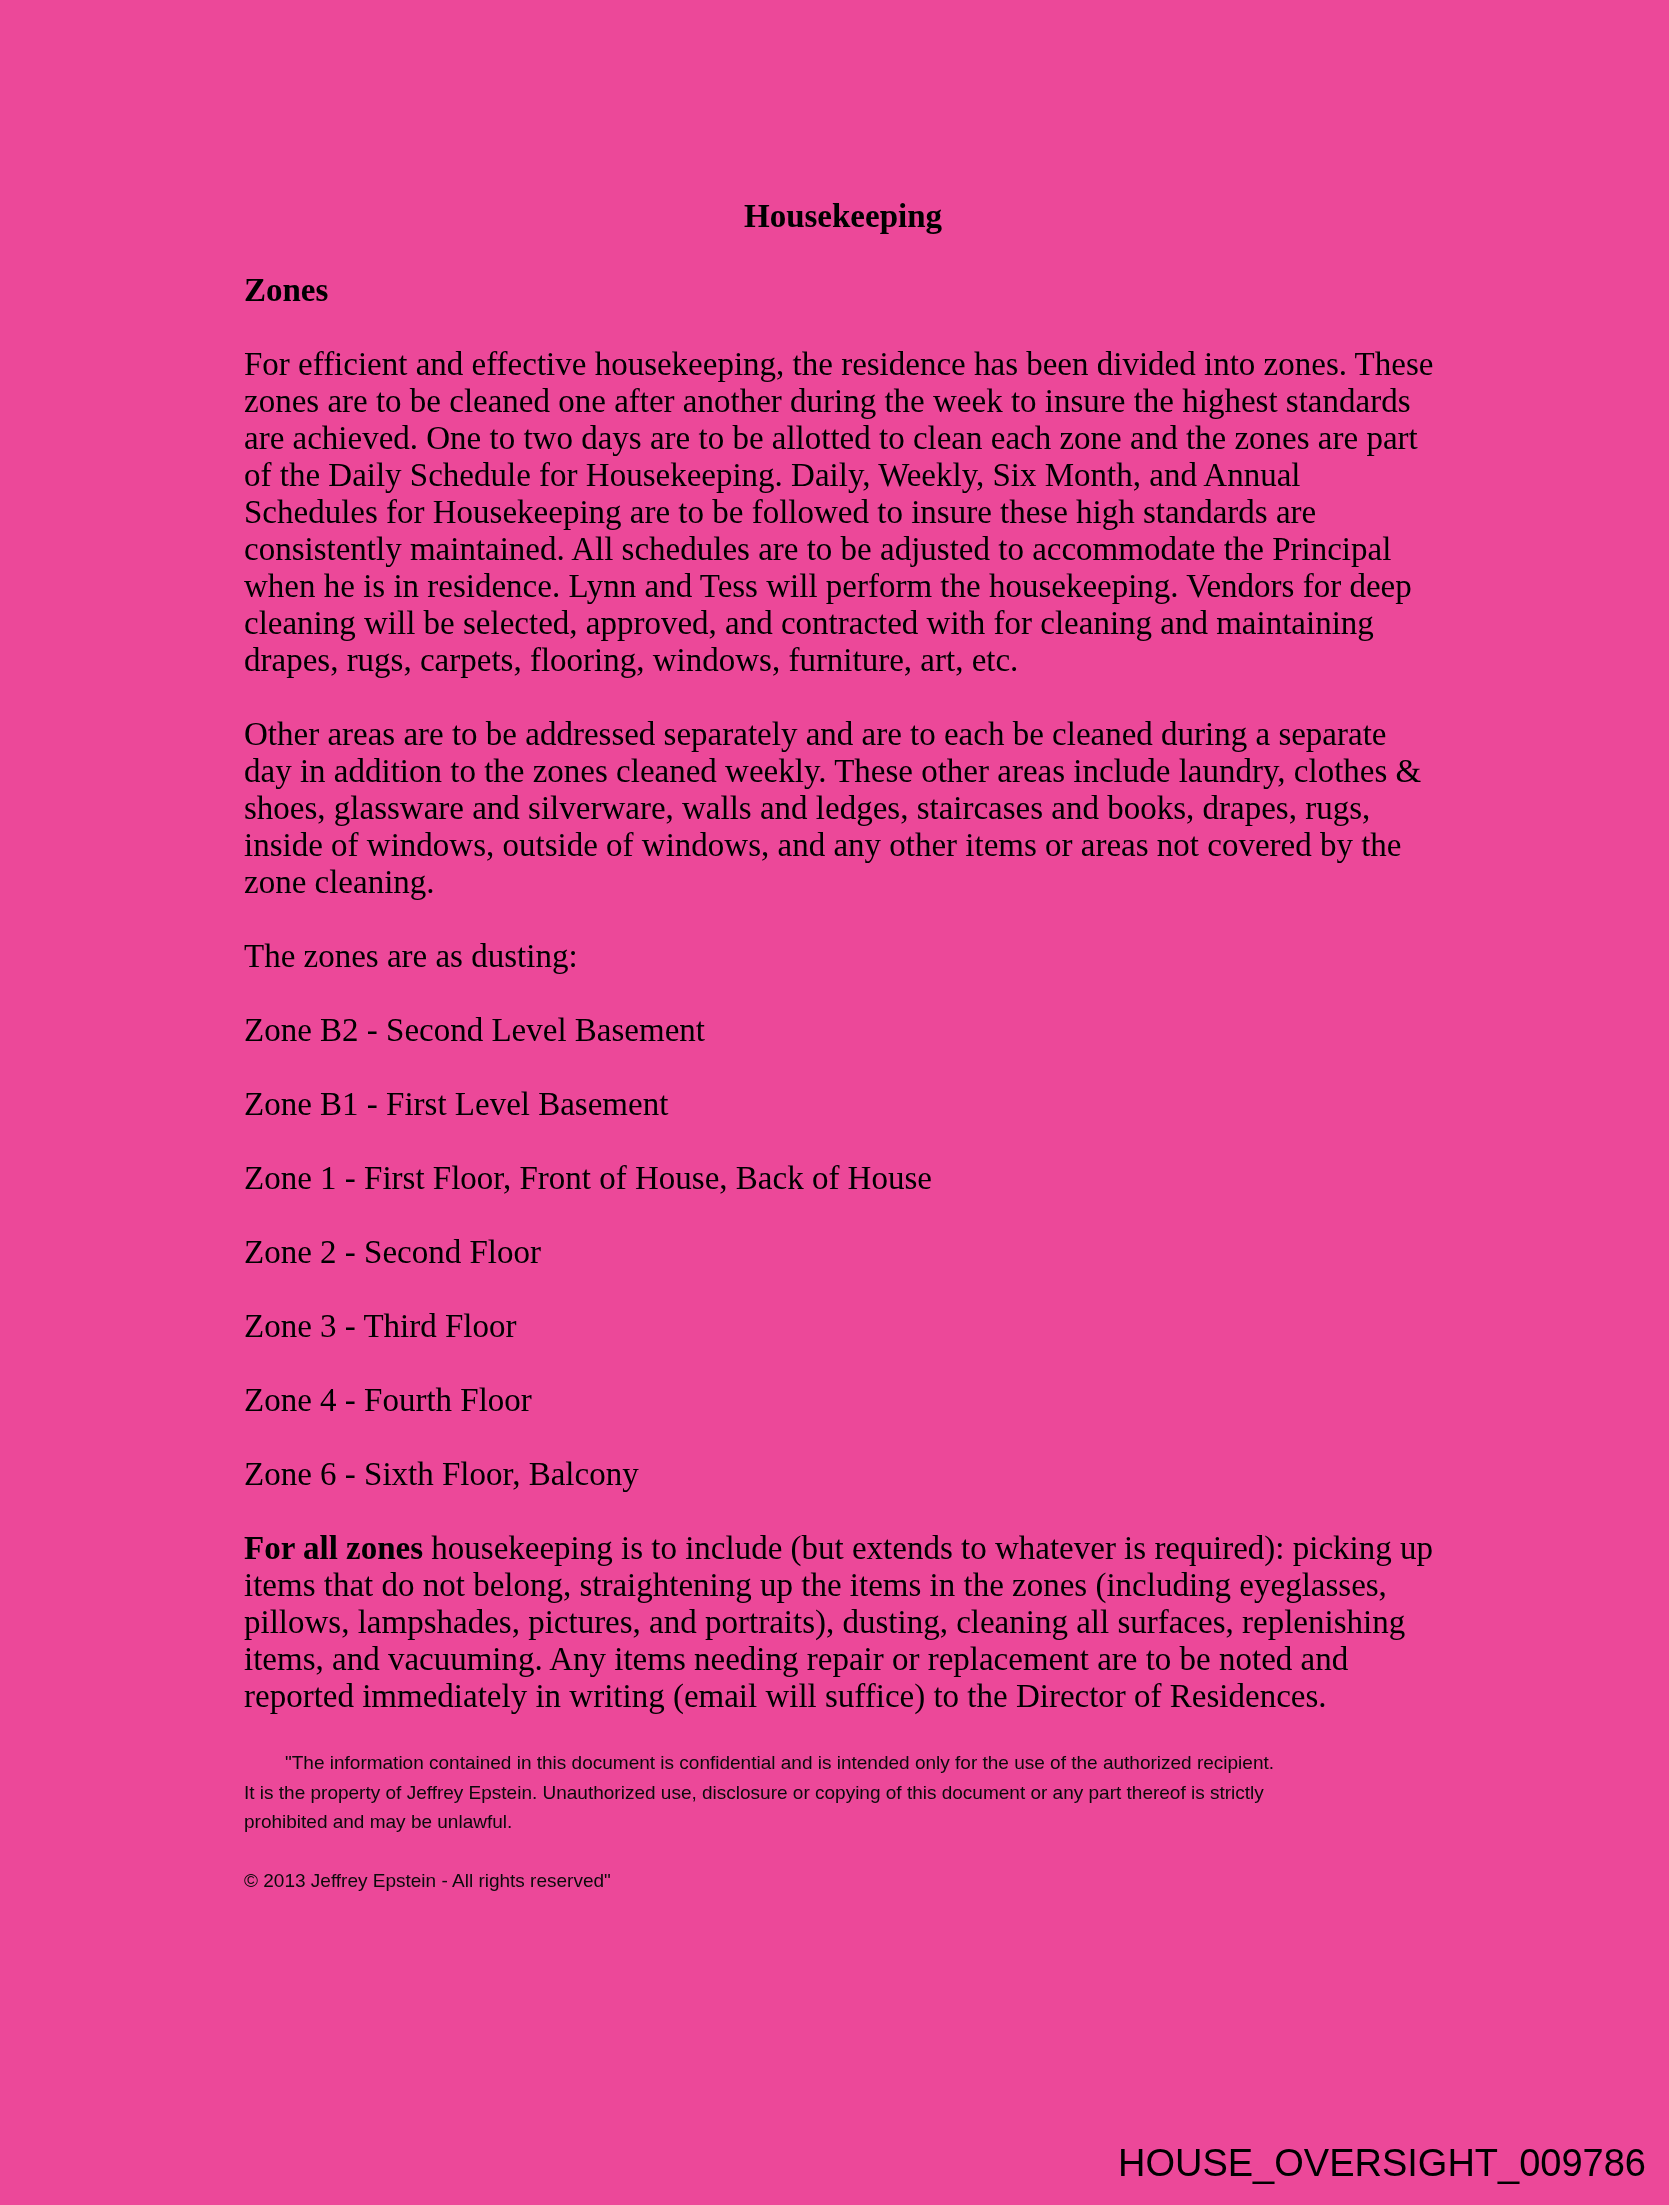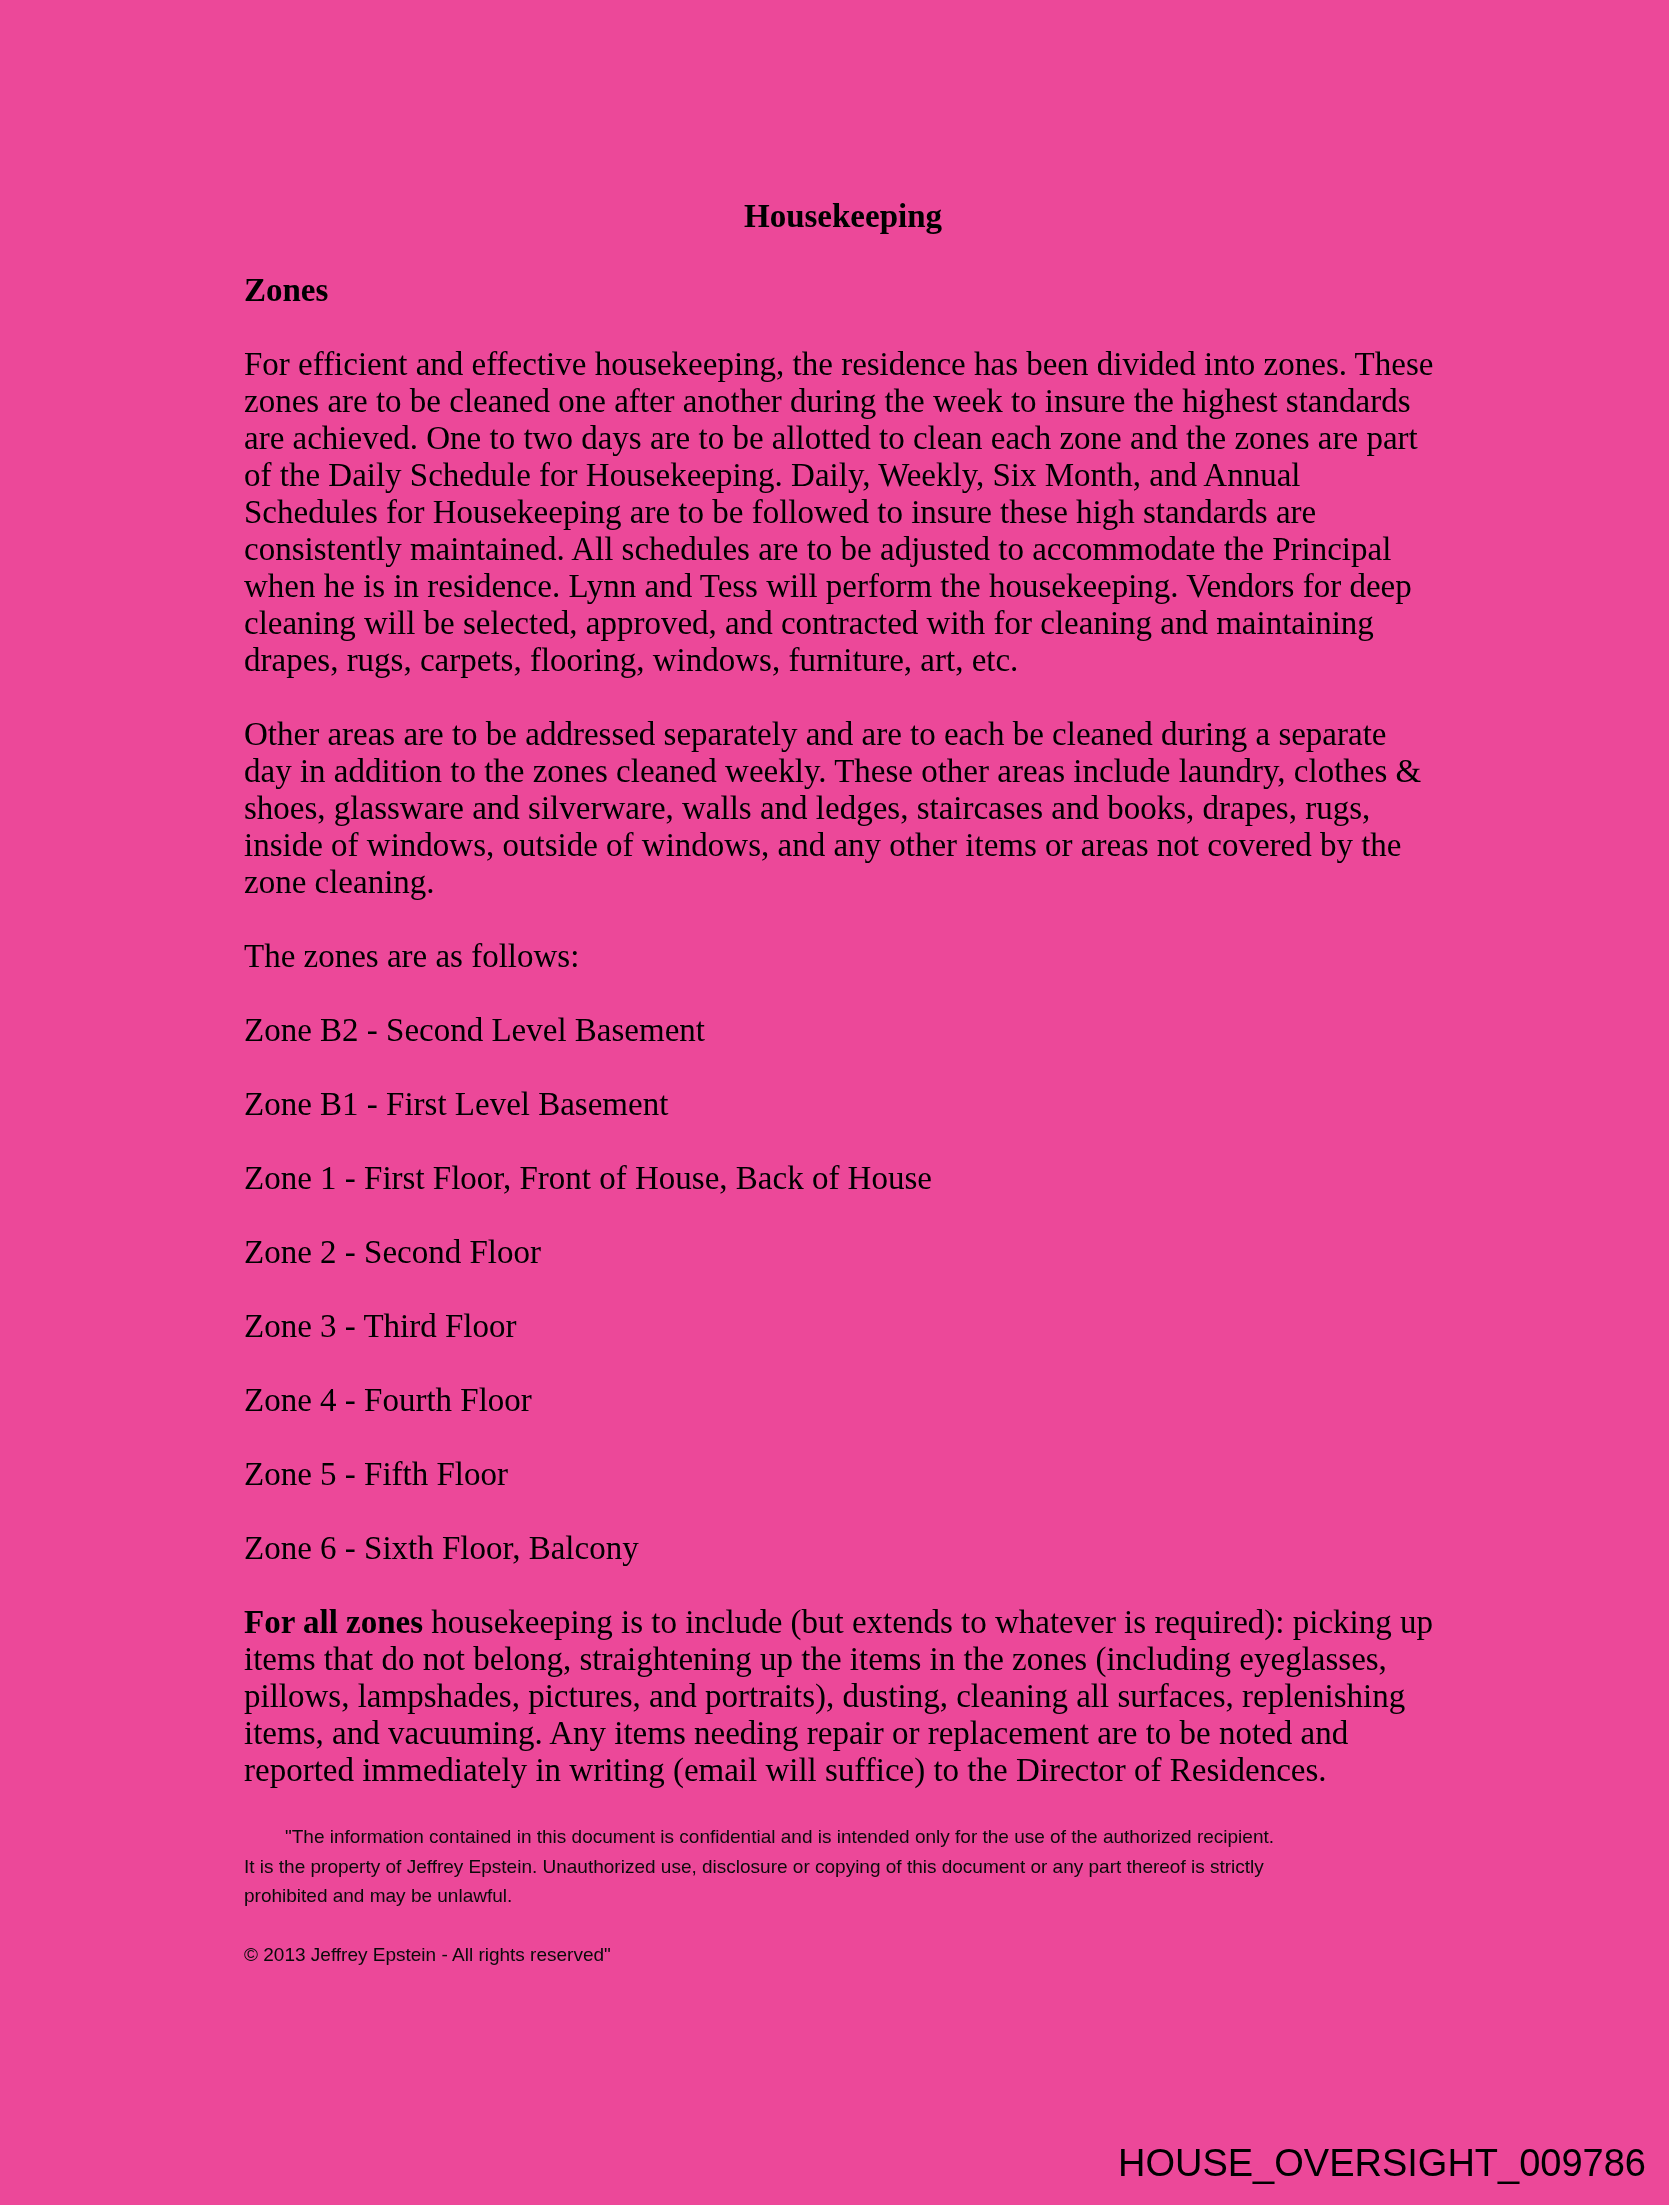--- a/index.html
+++ b/index.html
@@ -58,30 +58,29 @@
   <div class="content">
 
     <div class="doc-title">Housekeeping</div>
 
     <div class="section-heading">Zones</div>
 
     <p class="para">For efficient and effective housekeeping, the residence has been divided into zones. These zones are to be cleaned one after another during the week to insure the highest standards are achieved. One to two days are to be allotted to clean each zone and the zones are part of the Daily Schedule for Housekeeping. Daily, Weekly, Six Month, and Annual Schedules for Housekeeping are to be followed to insure these high standards are consistently maintained. All schedules are to be adjusted to accommodate the Principal when he is in residence. Lynn and Tess will perform the housekeeping. Vendors for deep cleaning will be selected, approved, and contracted with for cleaning and maintaining drapes, rugs, carpets, flooring, windows, furniture, art, etc.</p>
 
     <p class="para">Other areas are to be addressed separately and are to each be cleaned during a separate day in addition to the zones cleaned weekly. These other areas include laundry, clothes &amp; shoes, glassware and silverware, walls and ledges, staircases and books, drapes, rugs, inside of windows, outside of windows, and any other items or areas not covered by the zone cleaning.</p>
 
-    <p class="para">The zones are as follows:</p>
+    <p class="para">The zones are as dusting:</p>
 
     <div>
       <div class="zone-line">Zone B2 - Second Level Basement</div>
       <div class="zone-line">Zone B1 - First Level Basement</div>
       <div class="zone-line">Zone 1 - First Floor, Front of House, Back of House</div>
       <div class="zone-line">Zone 2 - Second Floor</div>
       <div class="zone-line">Zone 3 - Third Floor</div>
       <div class="zone-line">Zone 4 - Fourth Floor</div>
-      <div class="zone-line">Zone 5 - Fifth Floor</div>
       <div class="zone-line">Zone 6 - Sixth Floor, Balcony</div>
     </div>
 
     <p class="para"><span class="lead-bold">For all zones</span><span> housekeeping is to include (but extends to whatever is required): picking up items that do not belong, straightening up the items in the zones (including eyeglasses, pillows, lampshades, pictures, and portraits), dusting, cleaning all surfaces, replenishing items, and vacuuming. Any items needing repair or replacement are to be noted and reported immediately in writing (email will suffice) to the Director of Residences.</span></p>
 
     <div class="footer">
       <div class="line-indent">"The information contained in this document is confidential and is intended only for the use of the authorized recipient.</div>
       <div>It is the property of Jeffrey Epstein. Unauthorized use, disclosure or copying of this document or any part thereof is strictly</div>
       <div>prohibited and may be unlawful.</div>
       <div class="copyright">© 2013 Jeffrey Epstein - All rights reserved"</div>

